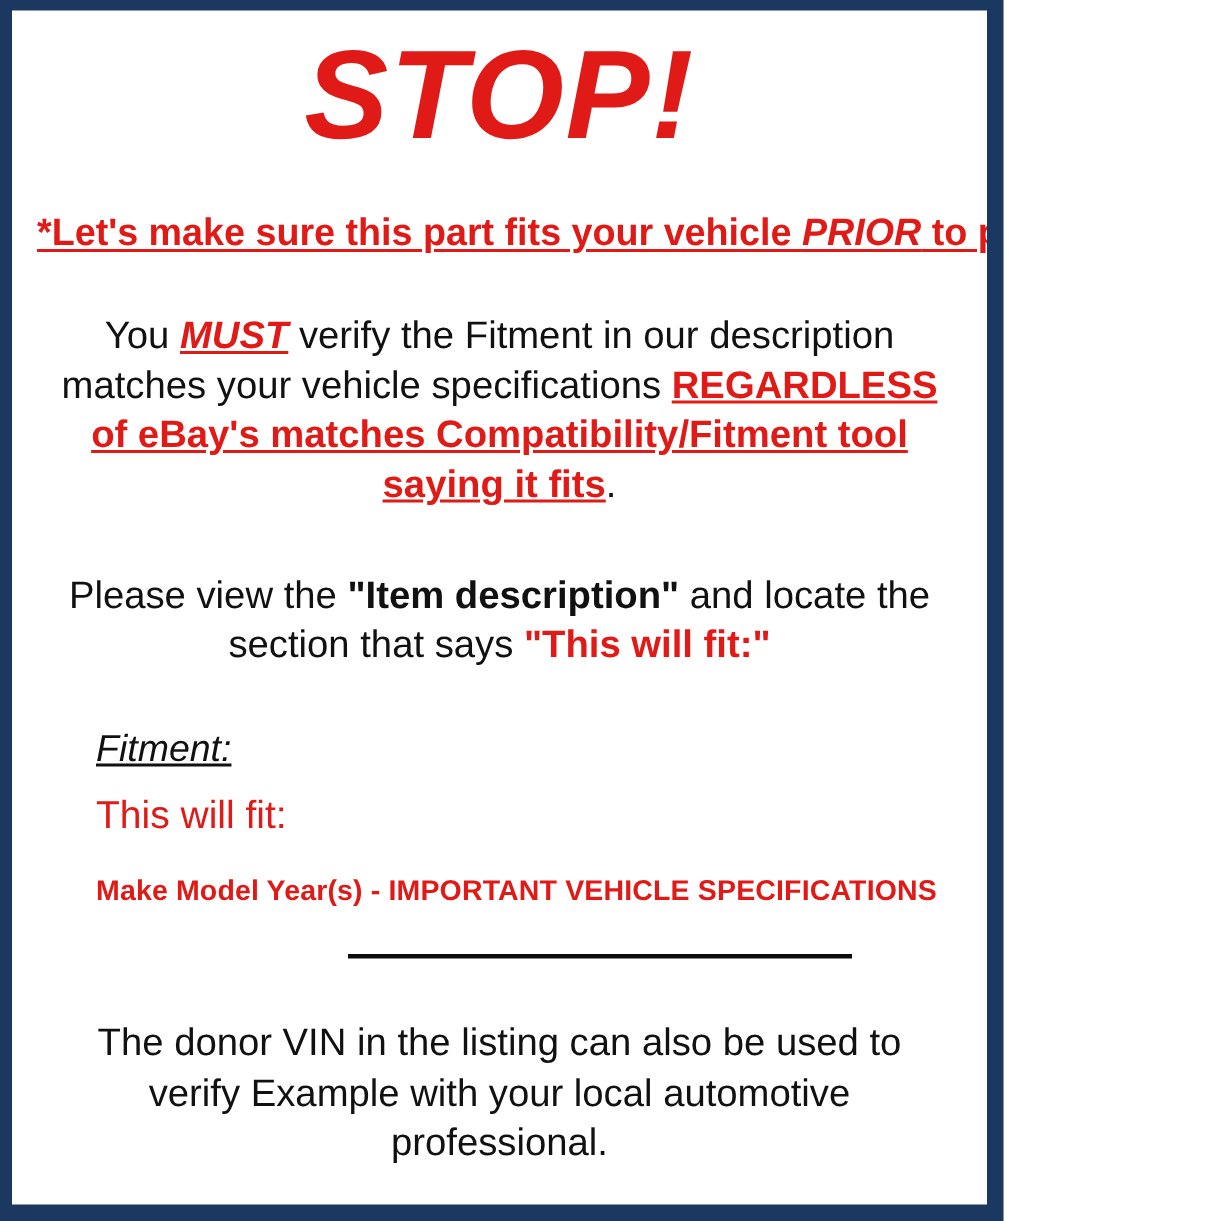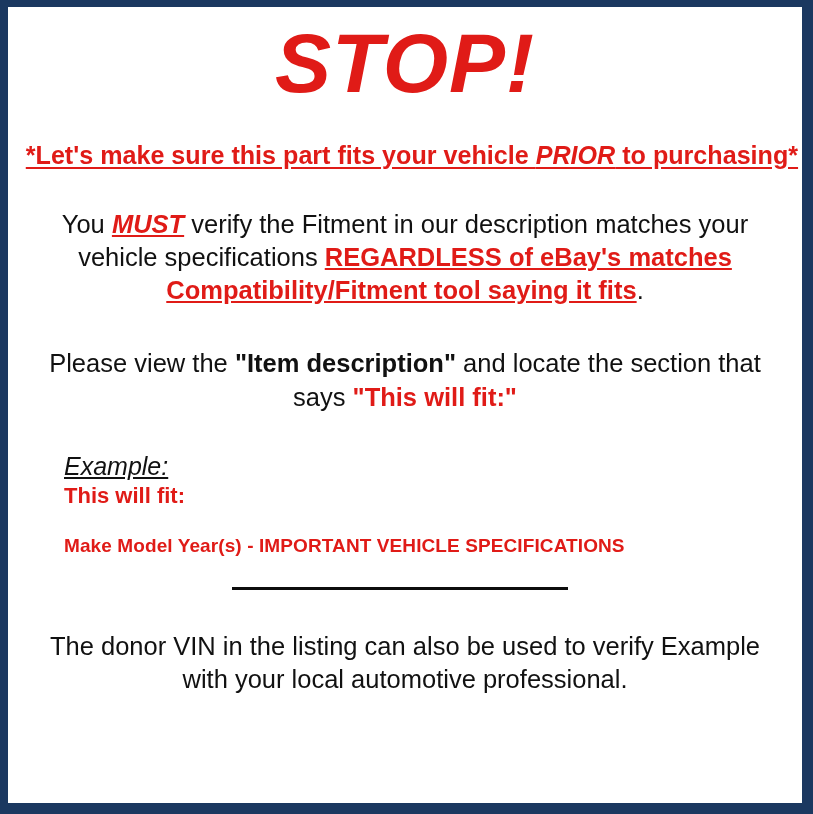--- a/index.html
+++ b/index.html
@@ -9,21 +9,21 @@
   }
   body {
     width: 813px;
     height: 814px;
     overflow: hidden;
     font-family: "Liberation Sans", sans-serif;
   }
 
   #notice-card {
     box-sizing: border-box;
-    width: 813px;
+    width: 669px;
     height: 814px;
     background: #ffffff;
     border-top: 7px solid #1b3860;
     border-left: 8px solid #1b3860;
     border-right: 11px solid #1b3860;
     border-bottom: 11px solid #1b3860;
     position: relative;
     overflow: hidden;
   }
 
@@ -96,24 +96,24 @@
     color: #111111;
     font-style: italic;
     font-size: 25px;
     line-height: 1.12;
     text-decoration: underline;
     text-underline-offset: 2px;
     display: inline-block;
   }
   #example-fit-line {
     color: #e01b17;
-    font-weight: bold;
-    font-size: 22px;
+    font-weight: normal;
+    font-size: 26px;
     line-height: 1.1;
-    margin-top: 4px;
+    margin-top: 16px;
   }
   #example-spec-line {
     color: #e01b17;
     font-weight: bold;
     font-size: 19px;
     line-height: 1.1;
     margin-top: 28px;
     letter-spacing: 0.1px;
   }
 
@@ -147,21 +147,21 @@
     <p class="para" id="para-must">
       <span>You </span><span class="red b i u">MUST</span><span> verify the Fitment in our description matches your vehicle specifications </span><span class="red b u">REGARDLESS of eBay's matches Compatibility/Fitment tool saying it fits</span><span>.</span>
     </p>
 
     <p class="para" id="para-desc">
       <span>Please view the </span><span class="b">"Item description"</span><span> and locate the section that says </span><span class="red b">"This will fit:"</span>
     </p>
 
     <div id="example-block">
       <div>
-        <span id="example-label">Example:</span>
+        <span id="example-label">Fitment:</span>
       </div>
       <div id="example-fit-line">This will fit:</div>
       <div id="example-spec-line">Make Model Year(s) - IMPORTANT VEHICLE SPECIFICATIONS</div>
     </div>
 
     <div id="divider-wrap">
       <div id="divider-rule"></div>
     </div>
 
 

